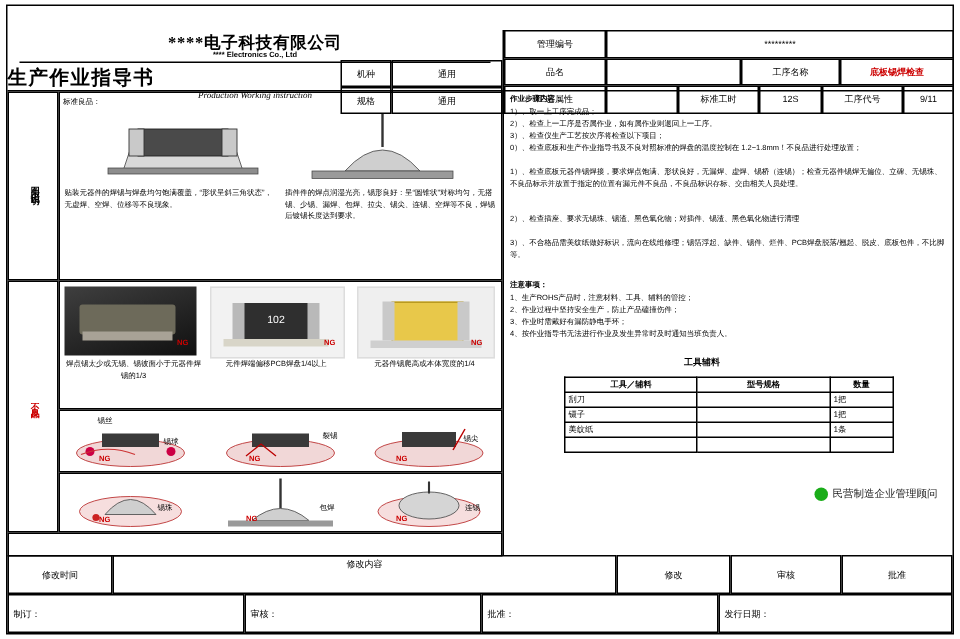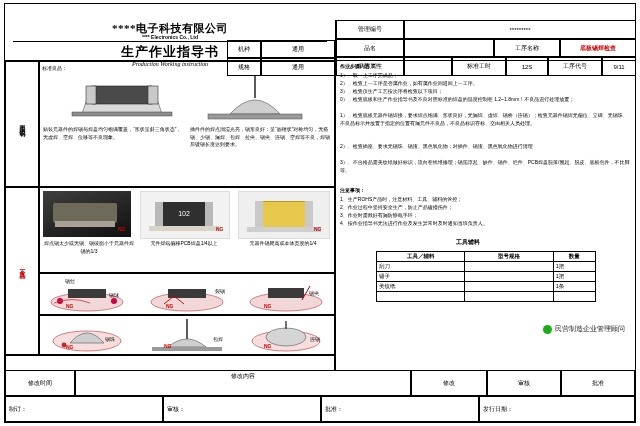--- a/index.html
+++ b/index.html
@@ -23,21 +23,21 @@
     position:absolute;left:0;top:1px;width:330px;text-align:center;
     font-size:11px;font-weight:bold;font-family:"Liberation Serif","DejaVu Serif",serif;
     letter-spacing:.5px;
   }
   .company-en{
     position:absolute;left:0;top:14px;width:330px;text-align:center;
     font-size:5px;font-weight:bold;
   }
   .hr1{position:absolute;left:8px;top:21px;width:314px;border-top:1px solid #000;}
   .doc-title{
-    position:absolute;left:0;top:23px;width:330px;text-align:center;
+    position:absolute;left:0;top:23px;width:330px;
     font-size:13px;font-weight:bold;font-family:"Liberation Serif","DejaVu Serif",serif;
     letter-spacing:1px;
   }
   .doc-title-en{
     position:absolute;left:0;top:41px;width:330px;text-align:center;
     font-size:6px;font-style:italic;font-family:"Liberation Serif","DejaVu Serif",serif;
   }
   .lblbox{
     position:absolute;border:1px solid #000;box-sizing:border-box;
     display:flex;align-items:center;justify-content:center;font-size:6px;

